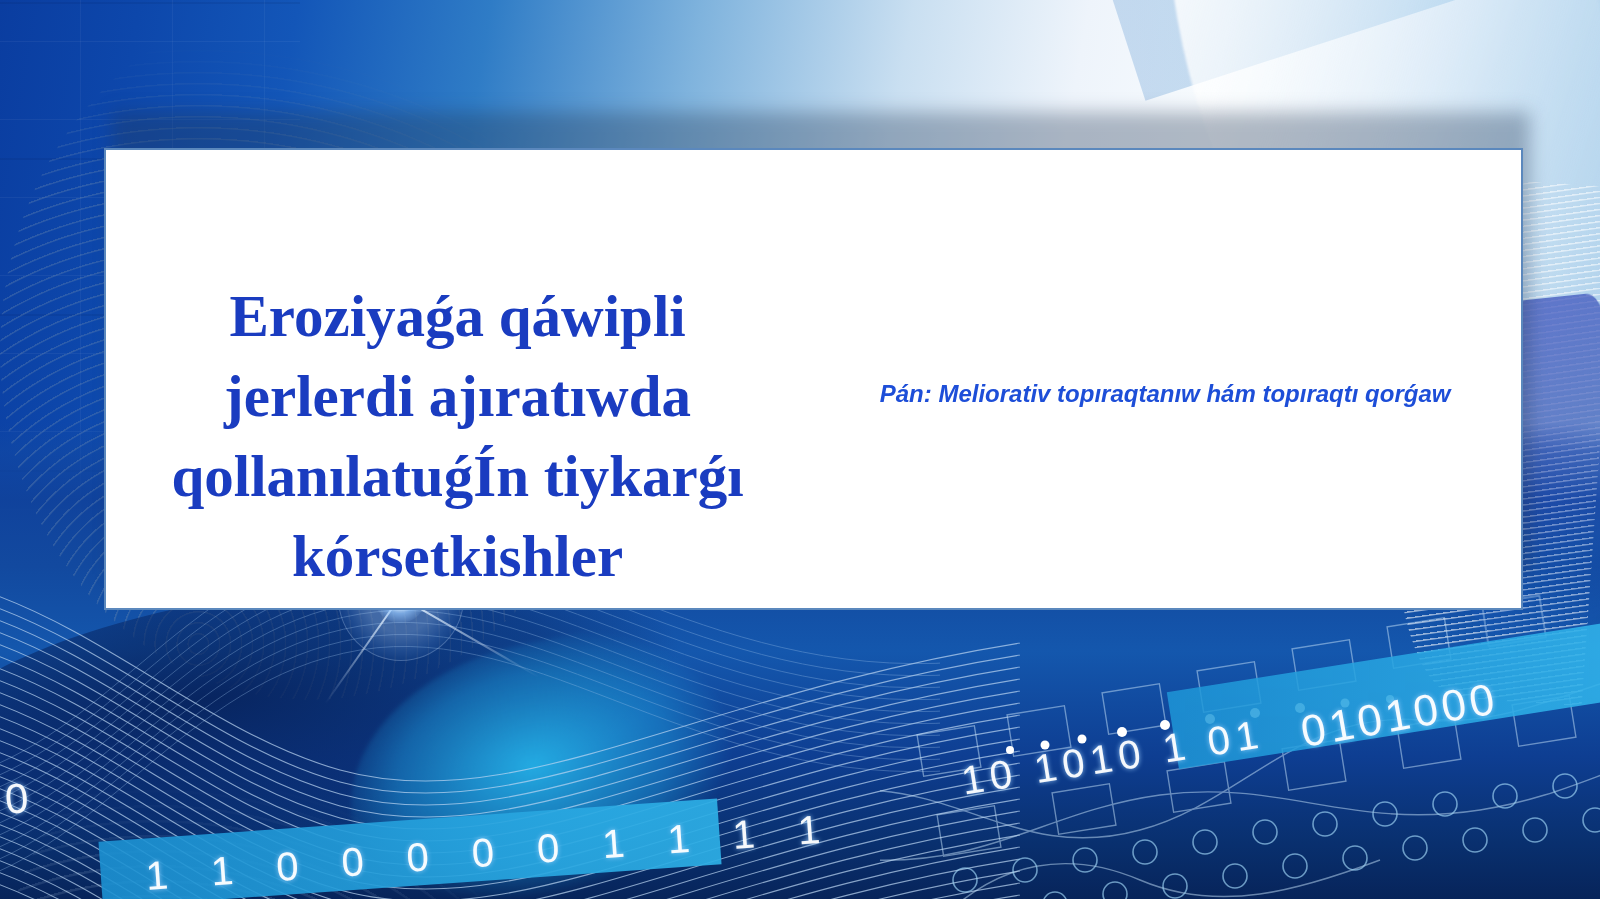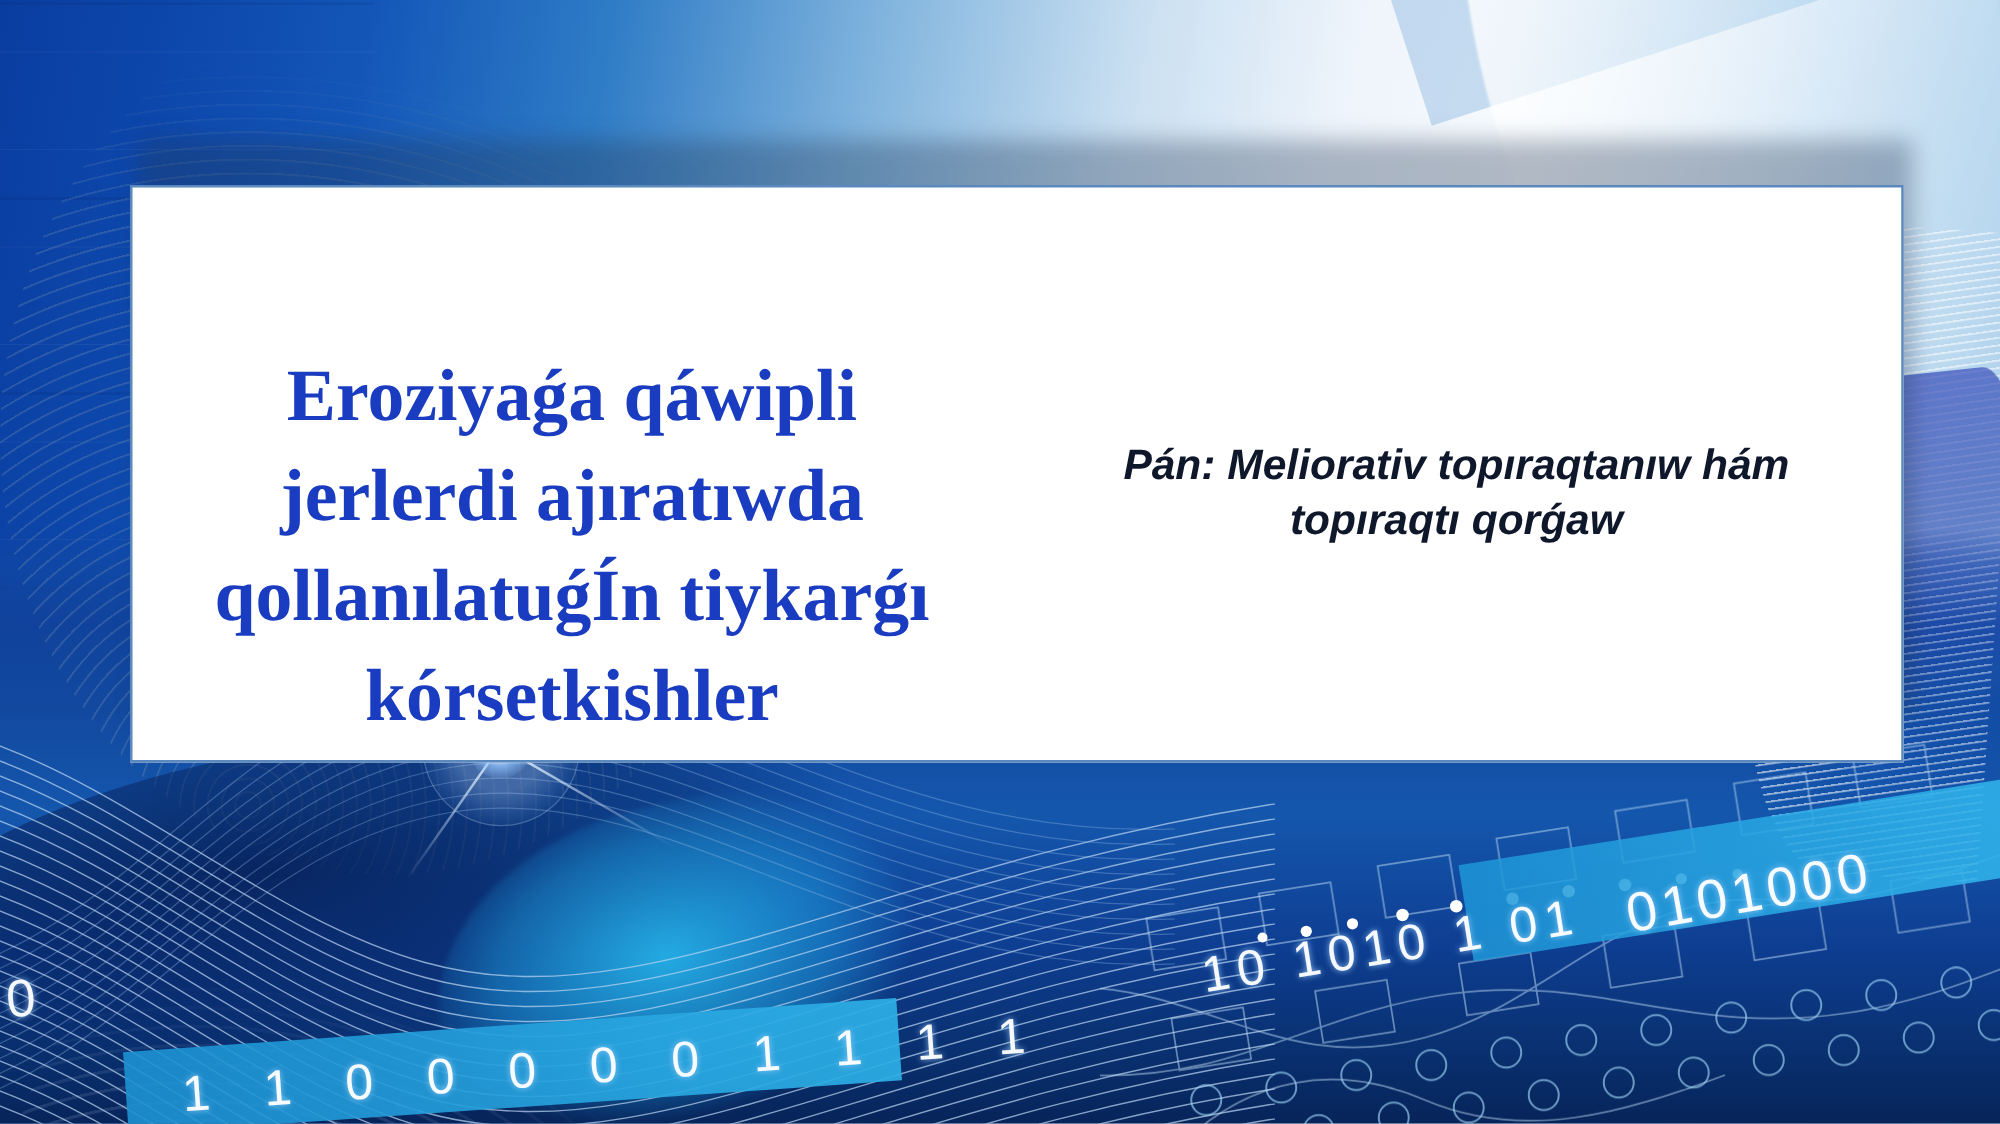--- a/index.html
+++ b/index.html
@@ -325,24 +325,24 @@
     box-sizing: border-box;
     margin-top: 114px;
   }
   .subtitle {
     margin: 0;
     margin-top: 30px;
     padding: 0 60px;
     font-family: "Liberation Sans", sans-serif;
     font-weight: bold;
     font-style: italic;
-    font-size: 34px;
+    font-size: 24px;
     line-height: 1.3;
     text-align: center;
-    color: #0f172a;
+    color: #1d4ed8;
     width: 100%;
     box-sizing: border-box;
   }
 </style>
 </head>
 <body>
 
 <div id="slide">
 
   <div class="bg-layer bg-base"></div>

